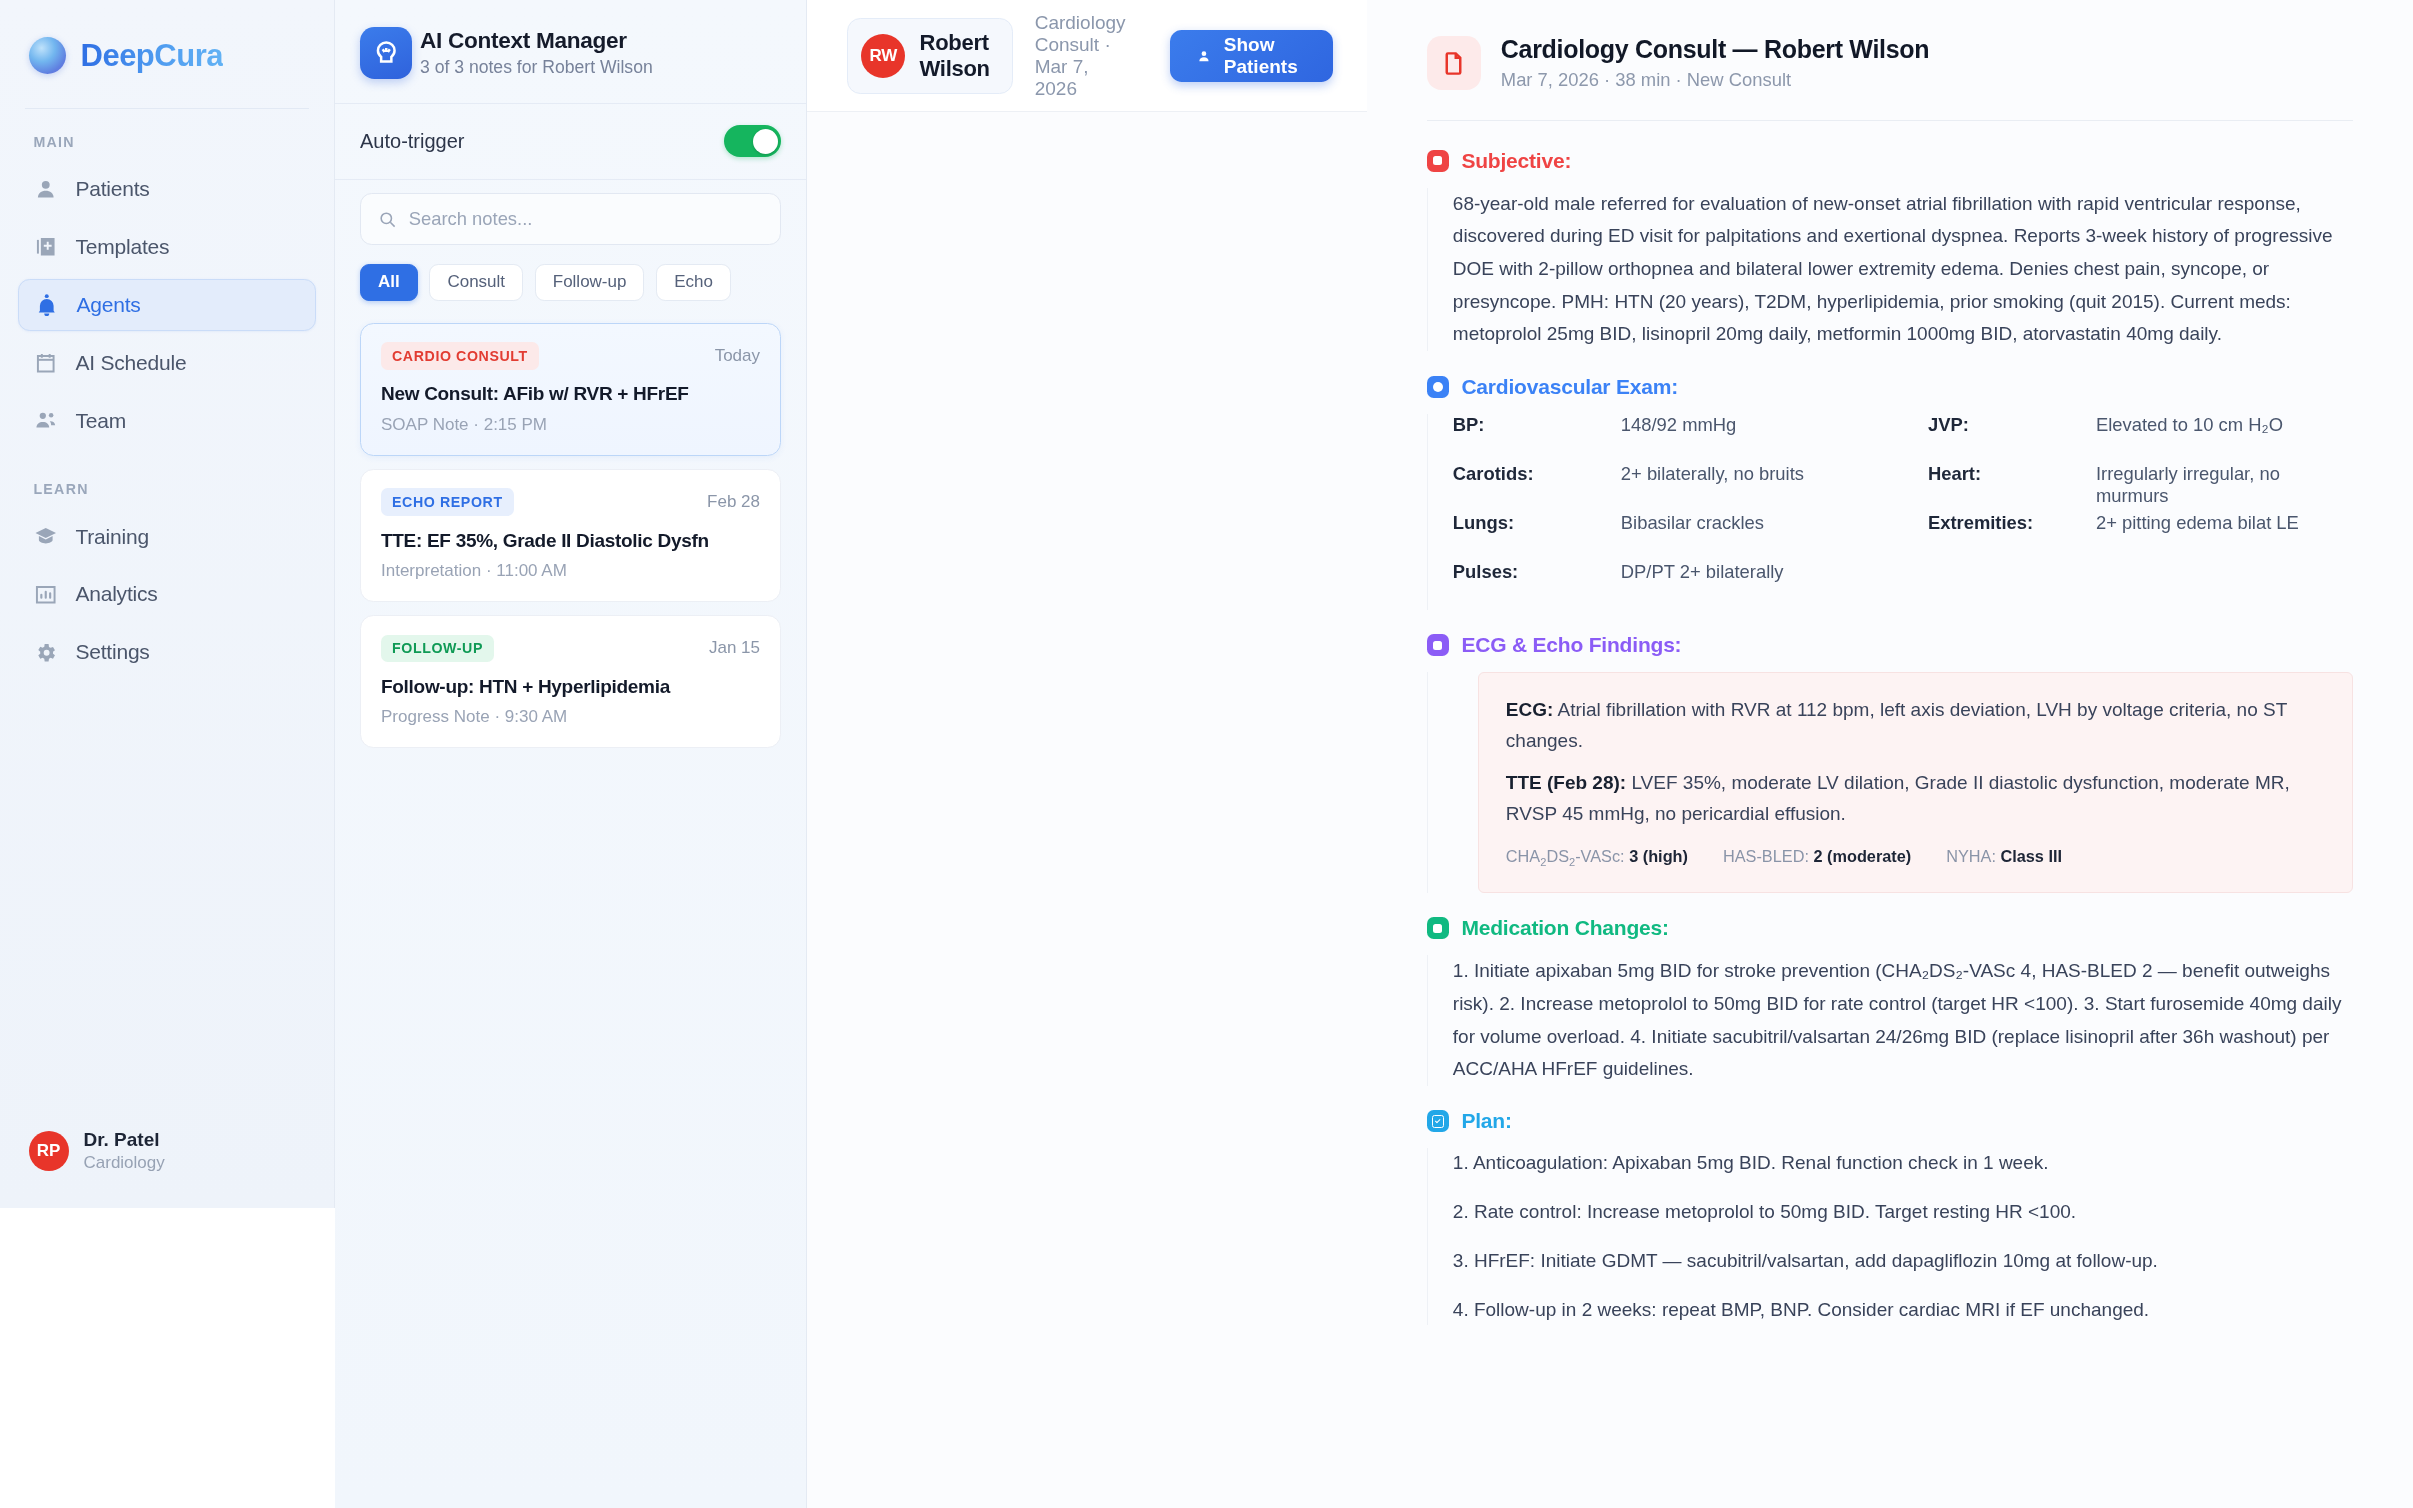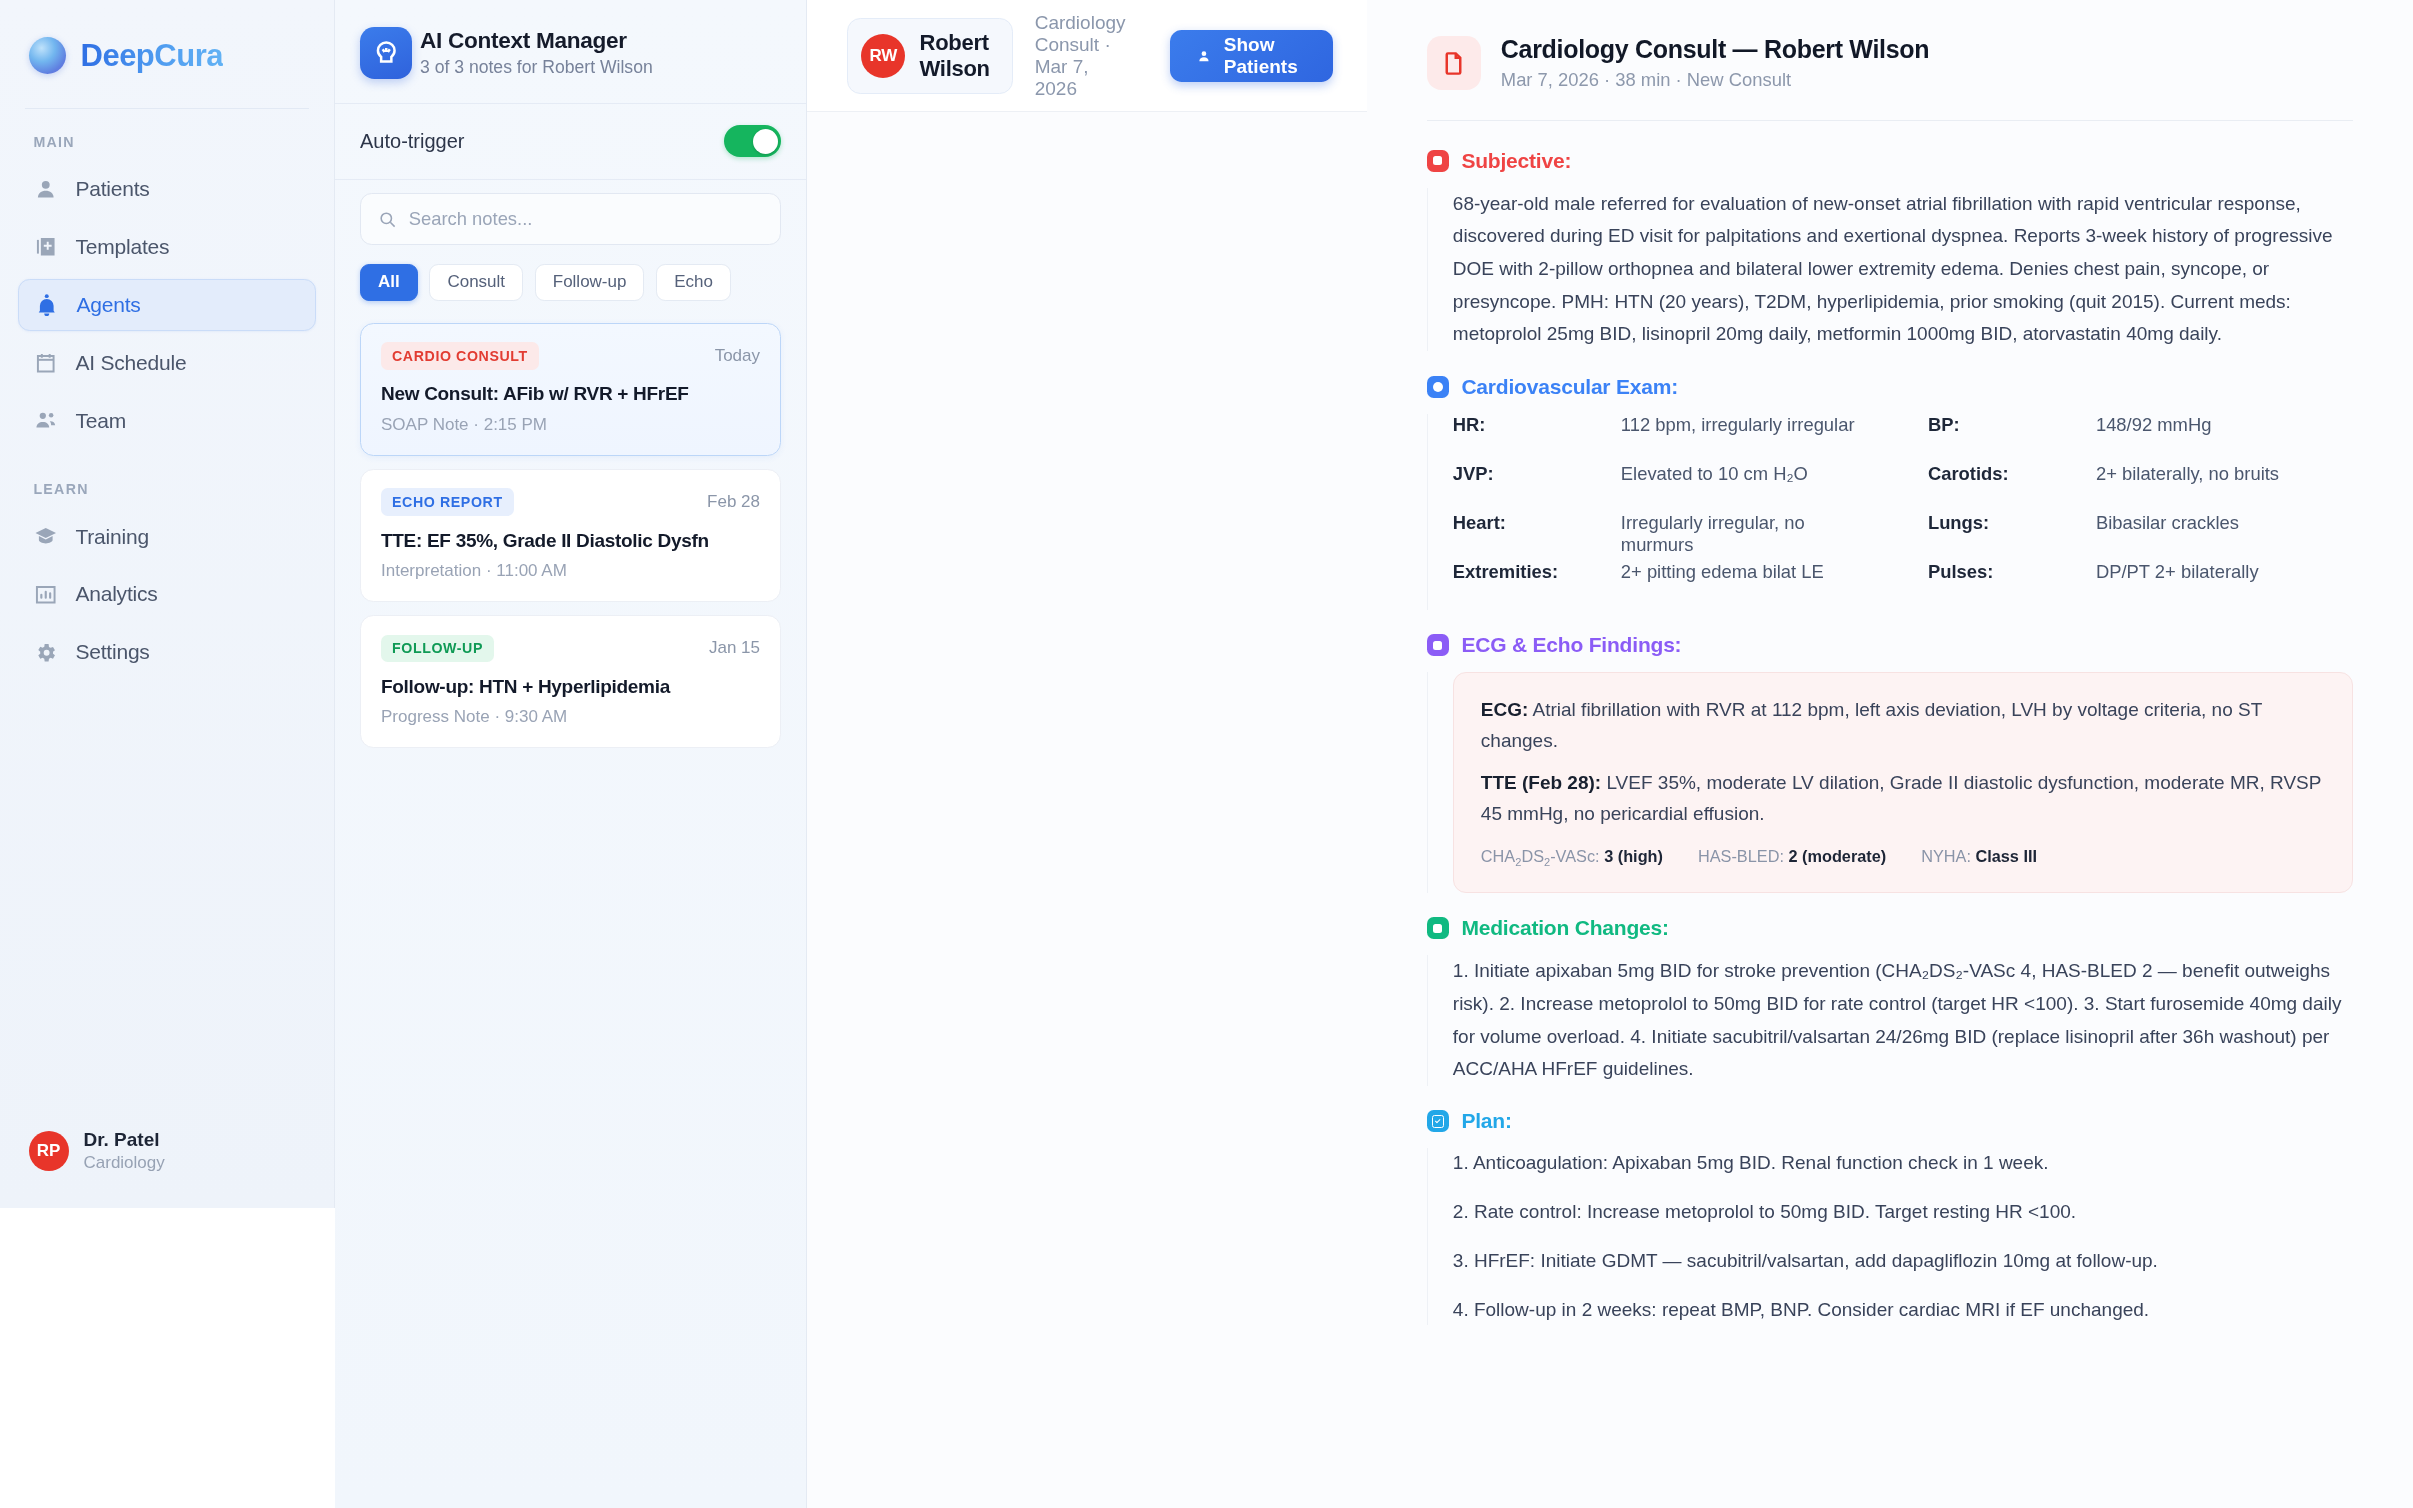--- a/index.html
+++ b/index.html
@@ -197,22 +197,23 @@
   .sec-title { font-size: 21px; font-weight: 700; letter-spacing: -0.2px; }
   .sec-body { padding-left: 25px; border-left: 1.7px solid #eef1f6; }
   .para { font-size: 19px; line-height: 1.72; color: #39435a; }
 
   .exam-grid { display: grid; grid-template-columns: 1fr 1fr; column-gap: 50px; row-gap: 0; }
   .exam-row { display: flex; align-items: baseline; height: 49px; }
   .exam-k { font-size: 18.4px; font-weight: 700; color: #1e2739; width: 168px; flex: 0 0 168px; }
   .exam-v { font-size: 18.4px; color: #4a566d; }
 
   .findings {
-    background: #fdf3f3; border: 0.8px solid #f7e2e2; border-radius: 13px;
+    background: #fdf3f3; border: 0.8px solid #f7e2e2; border-radius: 6px;
     padding: 22px 27px 23.5px 27px;
+    margin-left: 25px;
   }
   .finding-line { font-size: 19px; color: #39435a; line-height: 1.62; margin-bottom: 11.7px; }
   .finding-line:last-of-type { margin-bottom: 0; }
   .finding-line b { color: #18202f; }
   .scores { display: flex; gap: 35px; margin-top: 17px; }
   .score { font-size: 16.3px; color: #8a94a8; }
   .score b { color: #1d2536; font-weight: 700; }
 
   .plan-line { font-size: 19px; color: #39435a; line-height: 1.6; margin-bottom: 18.4px; }
   .plan-line:last-child { margin-bottom: 0; }
@@ -449,24 +450,20 @@
 
       <div class="section">
         <div class="sec-head">
           <span class="sec-badge" style="background:#3b82f6">
               <span class="inner-ci"></span>
             </span>
           <span class="sec-title" style="color:#3b82f6">Cardiovascular Exam:</span>
         </div>
         <div class="sec-body">
           <div class="exam-grid">
-            <div class="exam-row">
-                <span class="exam-k">HR:</span>
-                <span class="exam-v">112 bpm, irregularly irregular</span>
-              </div>
             <div class="exam-row">
                 <span class="exam-k">BP:</span>
                 <span class="exam-v">148/92 mmHg</span>
               </div>
             <div class="exam-row">
                 <span class="exam-k">JVP:</span>
                 <span class="exam-v">Elevated to 10 cm H₂O</span>
               </div>
             <div class="exam-row">
                 <span class="exam-k">Carotids:</span>

